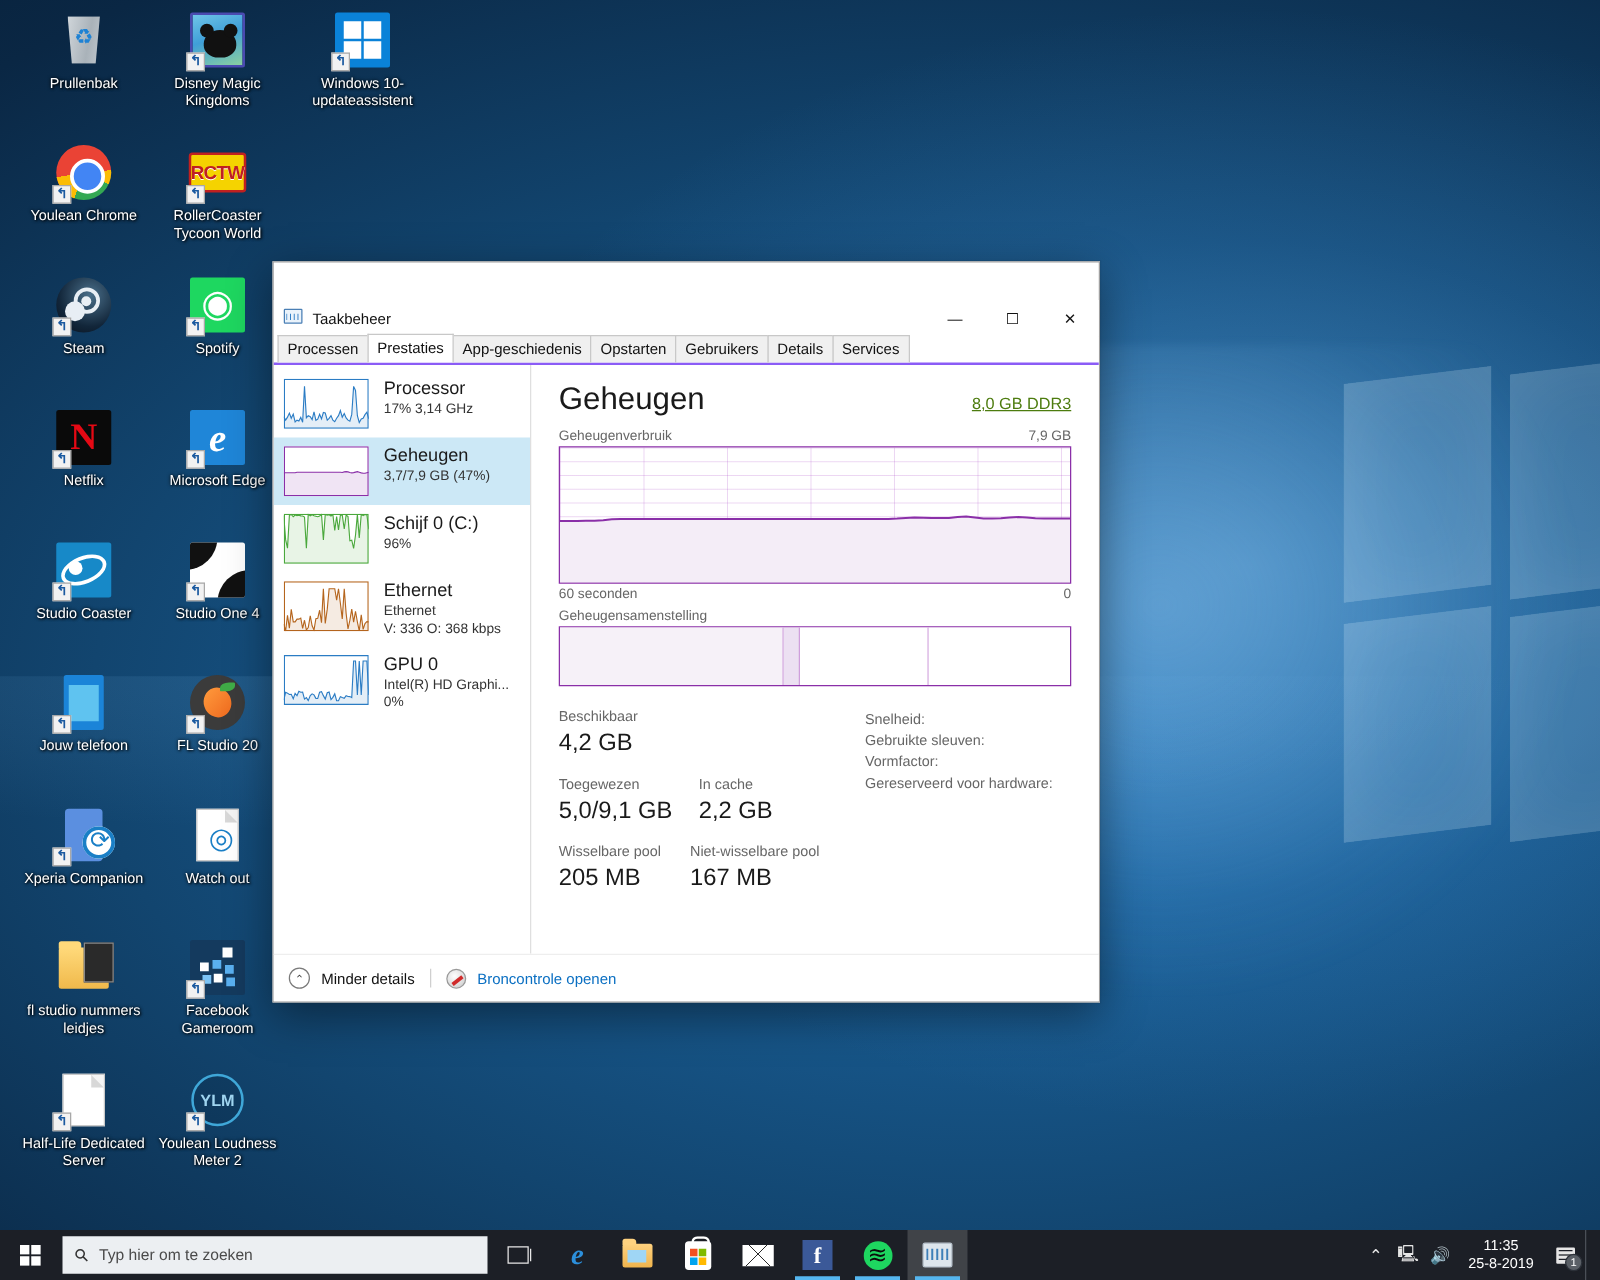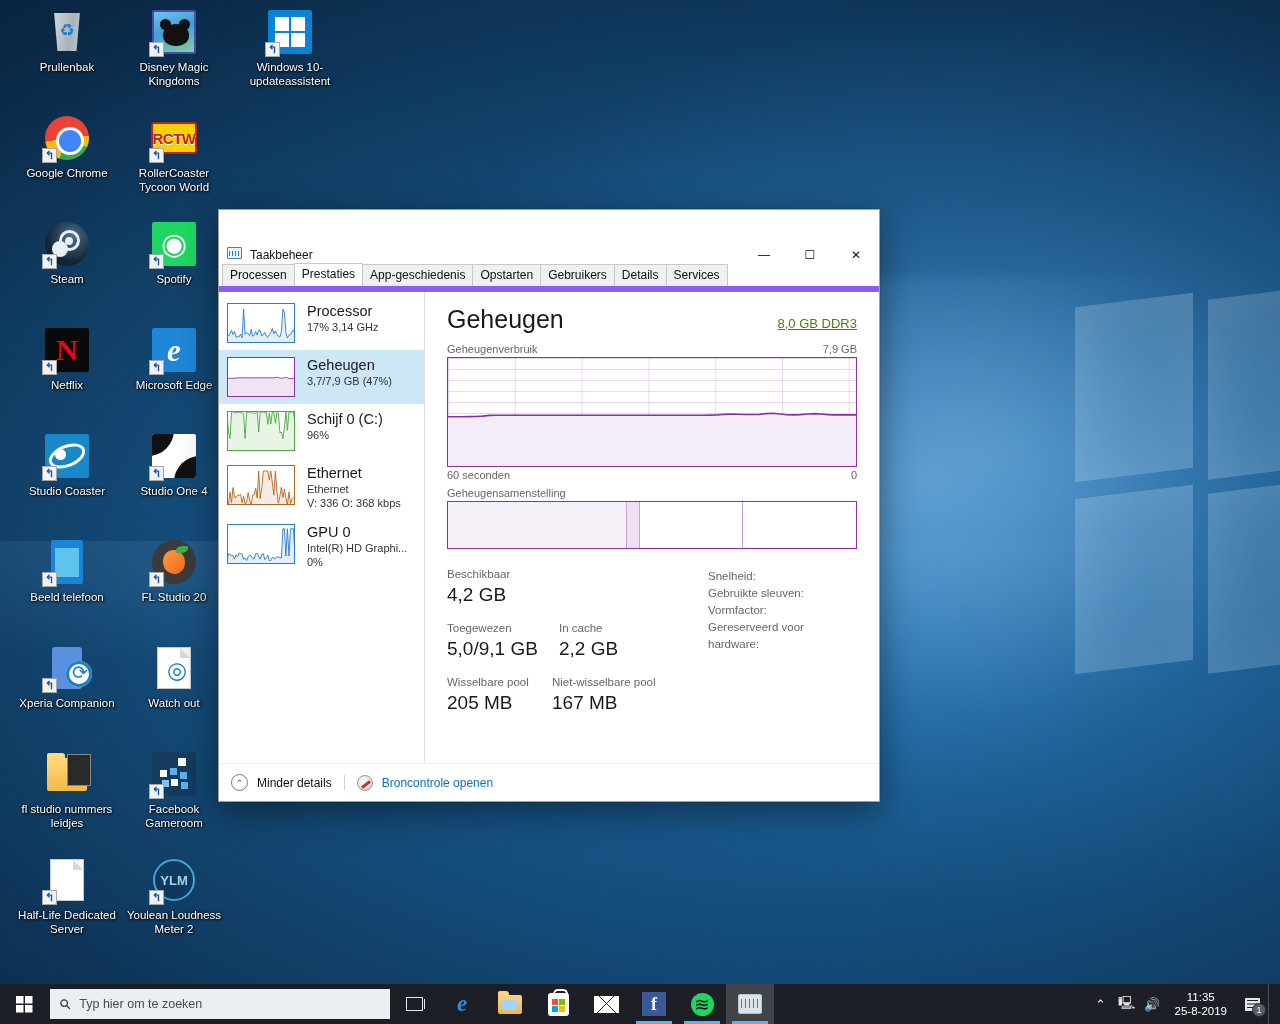--- a/index.html
+++ b/index.html
@@ -162,21 +162,21 @@
     width: 46px; height: 29px; display: flex; align-items: center; justify-content: center;
     font-size: 12px; color: #111; cursor: default;
   }
 
   #menubar { height: 24px; display: flex; align-items: center; padding-left: 14px; gap: 20px;
     font-size: 12px; color: #111; flex: 0 0 24px; background: #fff; }
   #menubar span { cursor: default; }
 
   #tabstrip {
     height: 23px; display: flex; align-items: flex-end; padding-left: 3px;
-    border-bottom: 6px solid #8b5cf6; background: #fff; flex: 0 0 23px; position: relative;
+    border-bottom: 2px solid #8b5cf6; background: #fff; flex: 0 0 23px; position: relative;
   }
   .tab {
     font-size: 12px; color: #111; padding: 3px 7px 3px; height: 22px;
     border: 1px solid #c8c8c8; border-bottom: none; background: #f0f0f0; margin-right: -1px;
     cursor: default; line-height: 15px;
   }
   .tab.active { background: #fff; position: relative; z-index: 3; height: 23px; }
 
   #tmbody { flex: 1; display: flex; min-height: 0; background: #fff; }
 
@@ -221,21 +221,21 @@
   .comp-seg:last-child { border-right: none; }
 
   .stats { display: flex; margin-top: 18px; }
   .stats-left { width: 245px; flex: 0 0 245px; }
   .stats-mid { flex: 1; }
   .stat-row { display: flex; margin-bottom: 14px; }
   .stat-cell { }
   .stat-label { font-size: 11.5px; color: #666; line-height: 15px; }
   .stat-value { font-size: 19px; color: #1a1a1a; line-height: 25px; }
   .sysinfo { padding-top: 1px; }
-  .sysinfo div { font-size: 11.5px; color: #666; line-height: 17px; margin-left: 16px; }
+  .sysinfo div { font-size: 11.5px; color: #666; line-height: 17px; }
 
   #tmfooter {
     flex: 0 0 38px; height: 38px; display: flex; align-items: center; padding-left: 12px;
     gap: 9px; background: #fff; border-top: 1px solid #eee;
   }
   .chev-circle { width: 17px; height: 17px; border-radius: 50%; border: 1px solid #7a7a7a;
     display: flex; align-items: center; justify-content: center; font-size: 9px; color: #444; }
   #tmfooter .fl { font-size: 12px; color: #111; cursor: default; }
   .sep { width: 1px; height: 15px; background: #cfcfcf; margin: 0 3px; }
   .res-icon { width: 16px; height: 16px; border-radius: 50%;
@@ -347,21 +347,21 @@
         </div>
         <span class="shortcut-arrow"></span>
       </div>
       <div class="label">Windows 10-updateassistent</div>
     </div>
     <div class="dicon" style="left: 10px; top: 114px;">
       <div class="glyph">
         <div class="ic-chrome"></div>
         <span class="shortcut-arrow"></span>
       </div>
-      <div class="label">Google Chrome</div>
+      <div class="label">Youlean Chrome</div>
     </div>
     <div class="dicon" style="left: 117px; top: 114px;">
       <div class="glyph">
         <div class="ic-rctw">RCTW</div>
         <span class="shortcut-arrow"></span>
       </div>
       <div class="label">RollerCoaster Tycoon World</div>
     </div>
     <div class="dicon" style="left: 10px; top: 220px;">
       <div class="glyph">
@@ -409,21 +409,21 @@
         <div class="ic-sq ic-studio1"></div>
         <span class="shortcut-arrow"></span>
       </div>
       <div class="label">Studio One 4</div>
     </div>
     <div class="dicon" style="left: 10px; top: 538px;">
       <div class="glyph">
         <div class="ic-phone"></div>
         <span class="shortcut-arrow"></span>
       </div>
-      <div class="label">Beeld telefoon</div>
+      <div class="label">Jouw telefoon</div>
     </div>
     <div class="dicon" style="left: 117px; top: 538px;">
       <div class="glyph">
         <div class="ic-fl"></div>
         <span class="shortcut-arrow"></span>
       </div>
       <div class="label">FL Studio 20</div>
     </div>
     <div class="dicon" style="left: 10px; top: 644px;">
       <div class="glyph">

